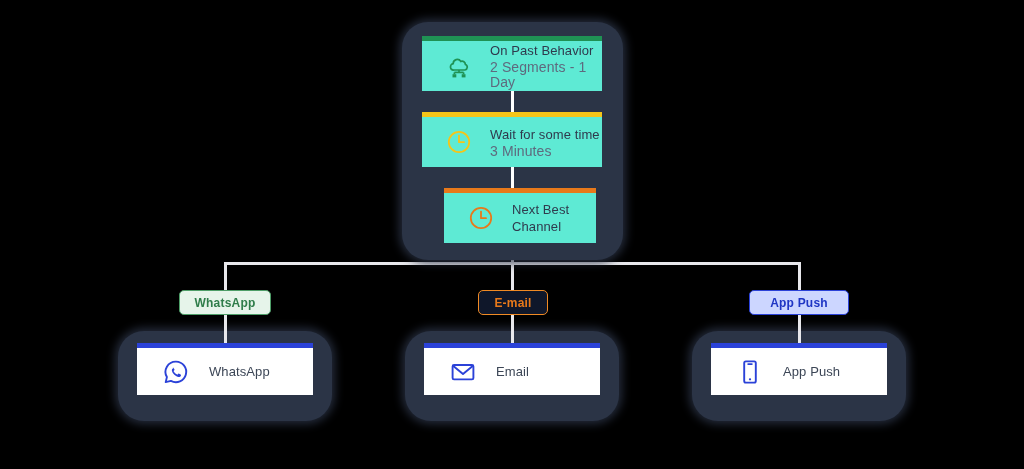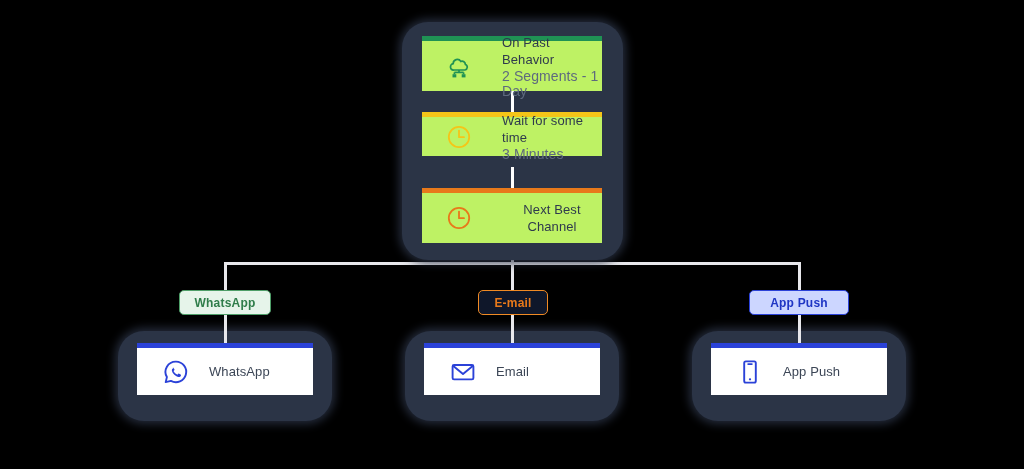--- a/index.html
+++ b/index.html
@@ -34,28 +34,27 @@
     position: absolute;
     background: #2b3446;
     border-radius: 26px;
     z-index: 2;
     box-shadow: 0 0 10px 3px rgba(43,52,70,0.85);
   }
 
   
   .card {
     position: absolute;
-    background: #bef264;
+    background: #5eead4;
     z-index: 4;
     box-sizing: border-box;
     display: flex;
     align-items: center;
     border-top-style: solid;
     border-top-width: 5px;
-    gap: 12px;
   }
   .card-icon {
     width: 34px;
     height: 34px;
     margin-left: 20px;
     margin-right: 14px;
     flex: 0 0 auto;
     display: flex;
     align-items: center;
     justify-content: center;
@@ -167,34 +166,34 @@
         <rect x="7.5" y="21.2" width="3.8" height="3.2" fill="#1f9254" stroke="none"></rect>
         <rect x="16.7" y="21.2" width="3.8" height="3.2" fill="#1f9254" stroke="none"></rect>
       </svg>
     </div>
     <div class="card-text">
       <div class="card-title">On Past Behavior</div>
       <div class="card-sub">2 Segments - 1 Day</div>
     </div>
   </div>
 
-  <div class="card" style="left:422px; top:112px; width:180px; height:44px; border-top-color:#f5c518;">
+  <div class="card" style="left:422px; top:112px; width:180px; height:55px; border-top-color:#f5c518;">
     <div class="card-icon">
       <svg width="28" height="28" viewBox="0 0 28 28" fill="none" stroke="#f5c518" stroke-width="1.8">
         <circle cx="14" cy="14" r="10.2"></circle>
         <polyline points="14,7.6 14,14.2 19,14.2" stroke-linecap="round" stroke-linejoin="round"></polyline>
       </svg>
     </div>
     <div class="card-text">
       <div class="card-title">Wait for some time</div>
       <div class="card-sub">3 Minutes</div>
     </div>
   </div>
 
-  <div class="card" style="left:422px; top:188px; width:180px; height:55px; border-top-color:#e8791a;text-align:center;">
+  <div class="card" style="left:444px; top:188px; width:152px; height:55px; border-top-color:#e8791a;">
     <div class="card-icon">
       <svg width="28" height="28" viewBox="0 0 28 28" fill="none" stroke="#e8791a" stroke-width="1.8">
         <circle cx="14" cy="14" r="10.2"></circle>
         <polyline points="14,7.6 14,14.2 19,14.2" stroke-linecap="round" stroke-linejoin="round"></polyline>
       </svg>
     </div>
     <div class="card-text">
       <div class="card-title">Next Best Channel</div>
     </div>
   </div>

